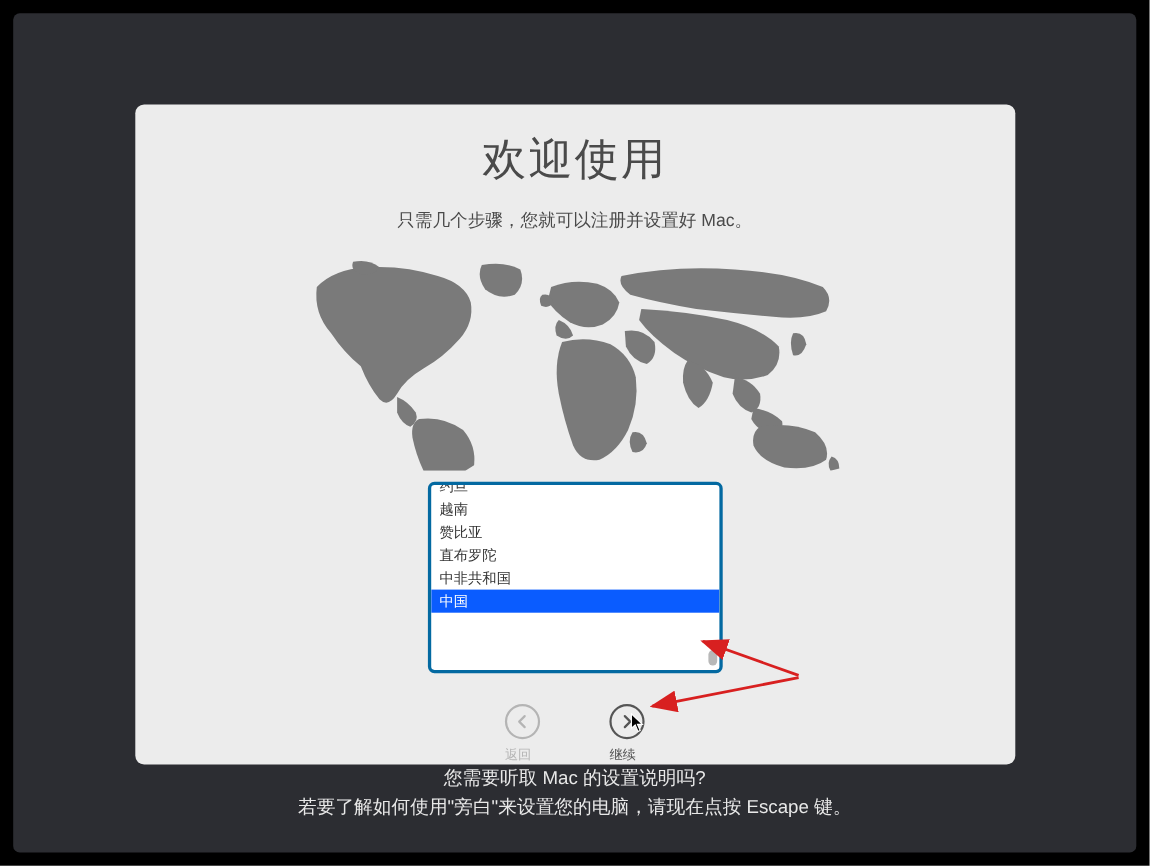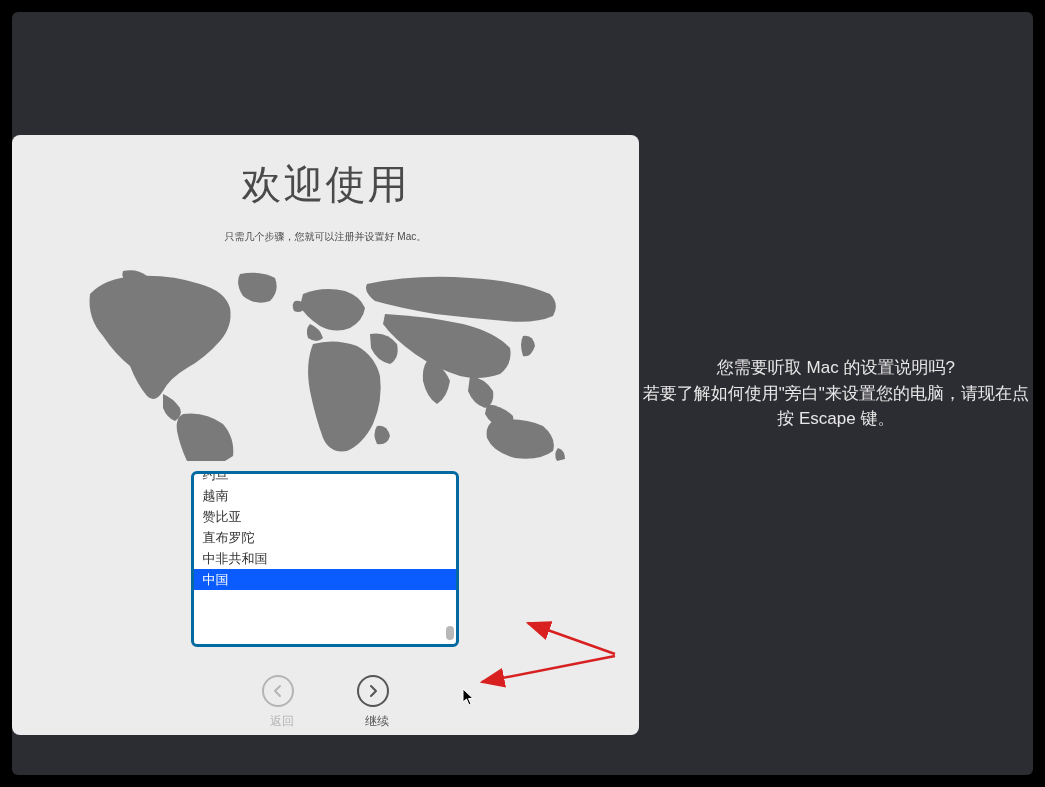--- a/index.html
+++ b/index.html
@@ -17,21 +17,21 @@
     }
     .outer-frame {
       position: absolute;
       top: 12px;
       left: 12px;
       width: 1021px;
       height: 763px;
       background: #2c2d32;
       border-radius: 6px;
       display: flex;
-      flex-direction: row;
+      flex-direction: column;
       align-items: center;
     }
     .panel {
       margin-top: 83px;
       width: 800px;
       height: 600px;
       background: #ececec;
       border-radius: 8px;
       display: flex;
       flex-direction: column;
@@ -40,21 +40,21 @@
     }
     .title {
       margin-top: 22px;
       font-size: 40px;
       font-weight: 300;
       color: #4a4a4a;
       letter-spacing: 2px;
     }
     .subtitle {
       margin-top: 18px;
-      font-size: 10px;
+      font-size: 16px;
       color: #4a4a4a;
     }
     .world-map {
       margin-top: 22px;
       width: 500px;
       height: 195px;
       position: relative;
     }
     .world-map svg {
       width: 100%;
@@ -108,21 +108,21 @@
     }
     .nav-buttons {
       margin-top: 28px;
       display: flex;
       gap: 63px;
       align-items: flex-start;
     }
     .nav-button {
       display: flex;
       flex-direction: column;
-      align-items: flex-end;
+      align-items: flex-start;
       cursor: pointer;
     }
     .nav-button.disabled {
       opacity: 0.55;
       cursor: default;
     }
     .nav-circle {
       width: 32px;
       height: 32px;
       border: 2px solid #888;

